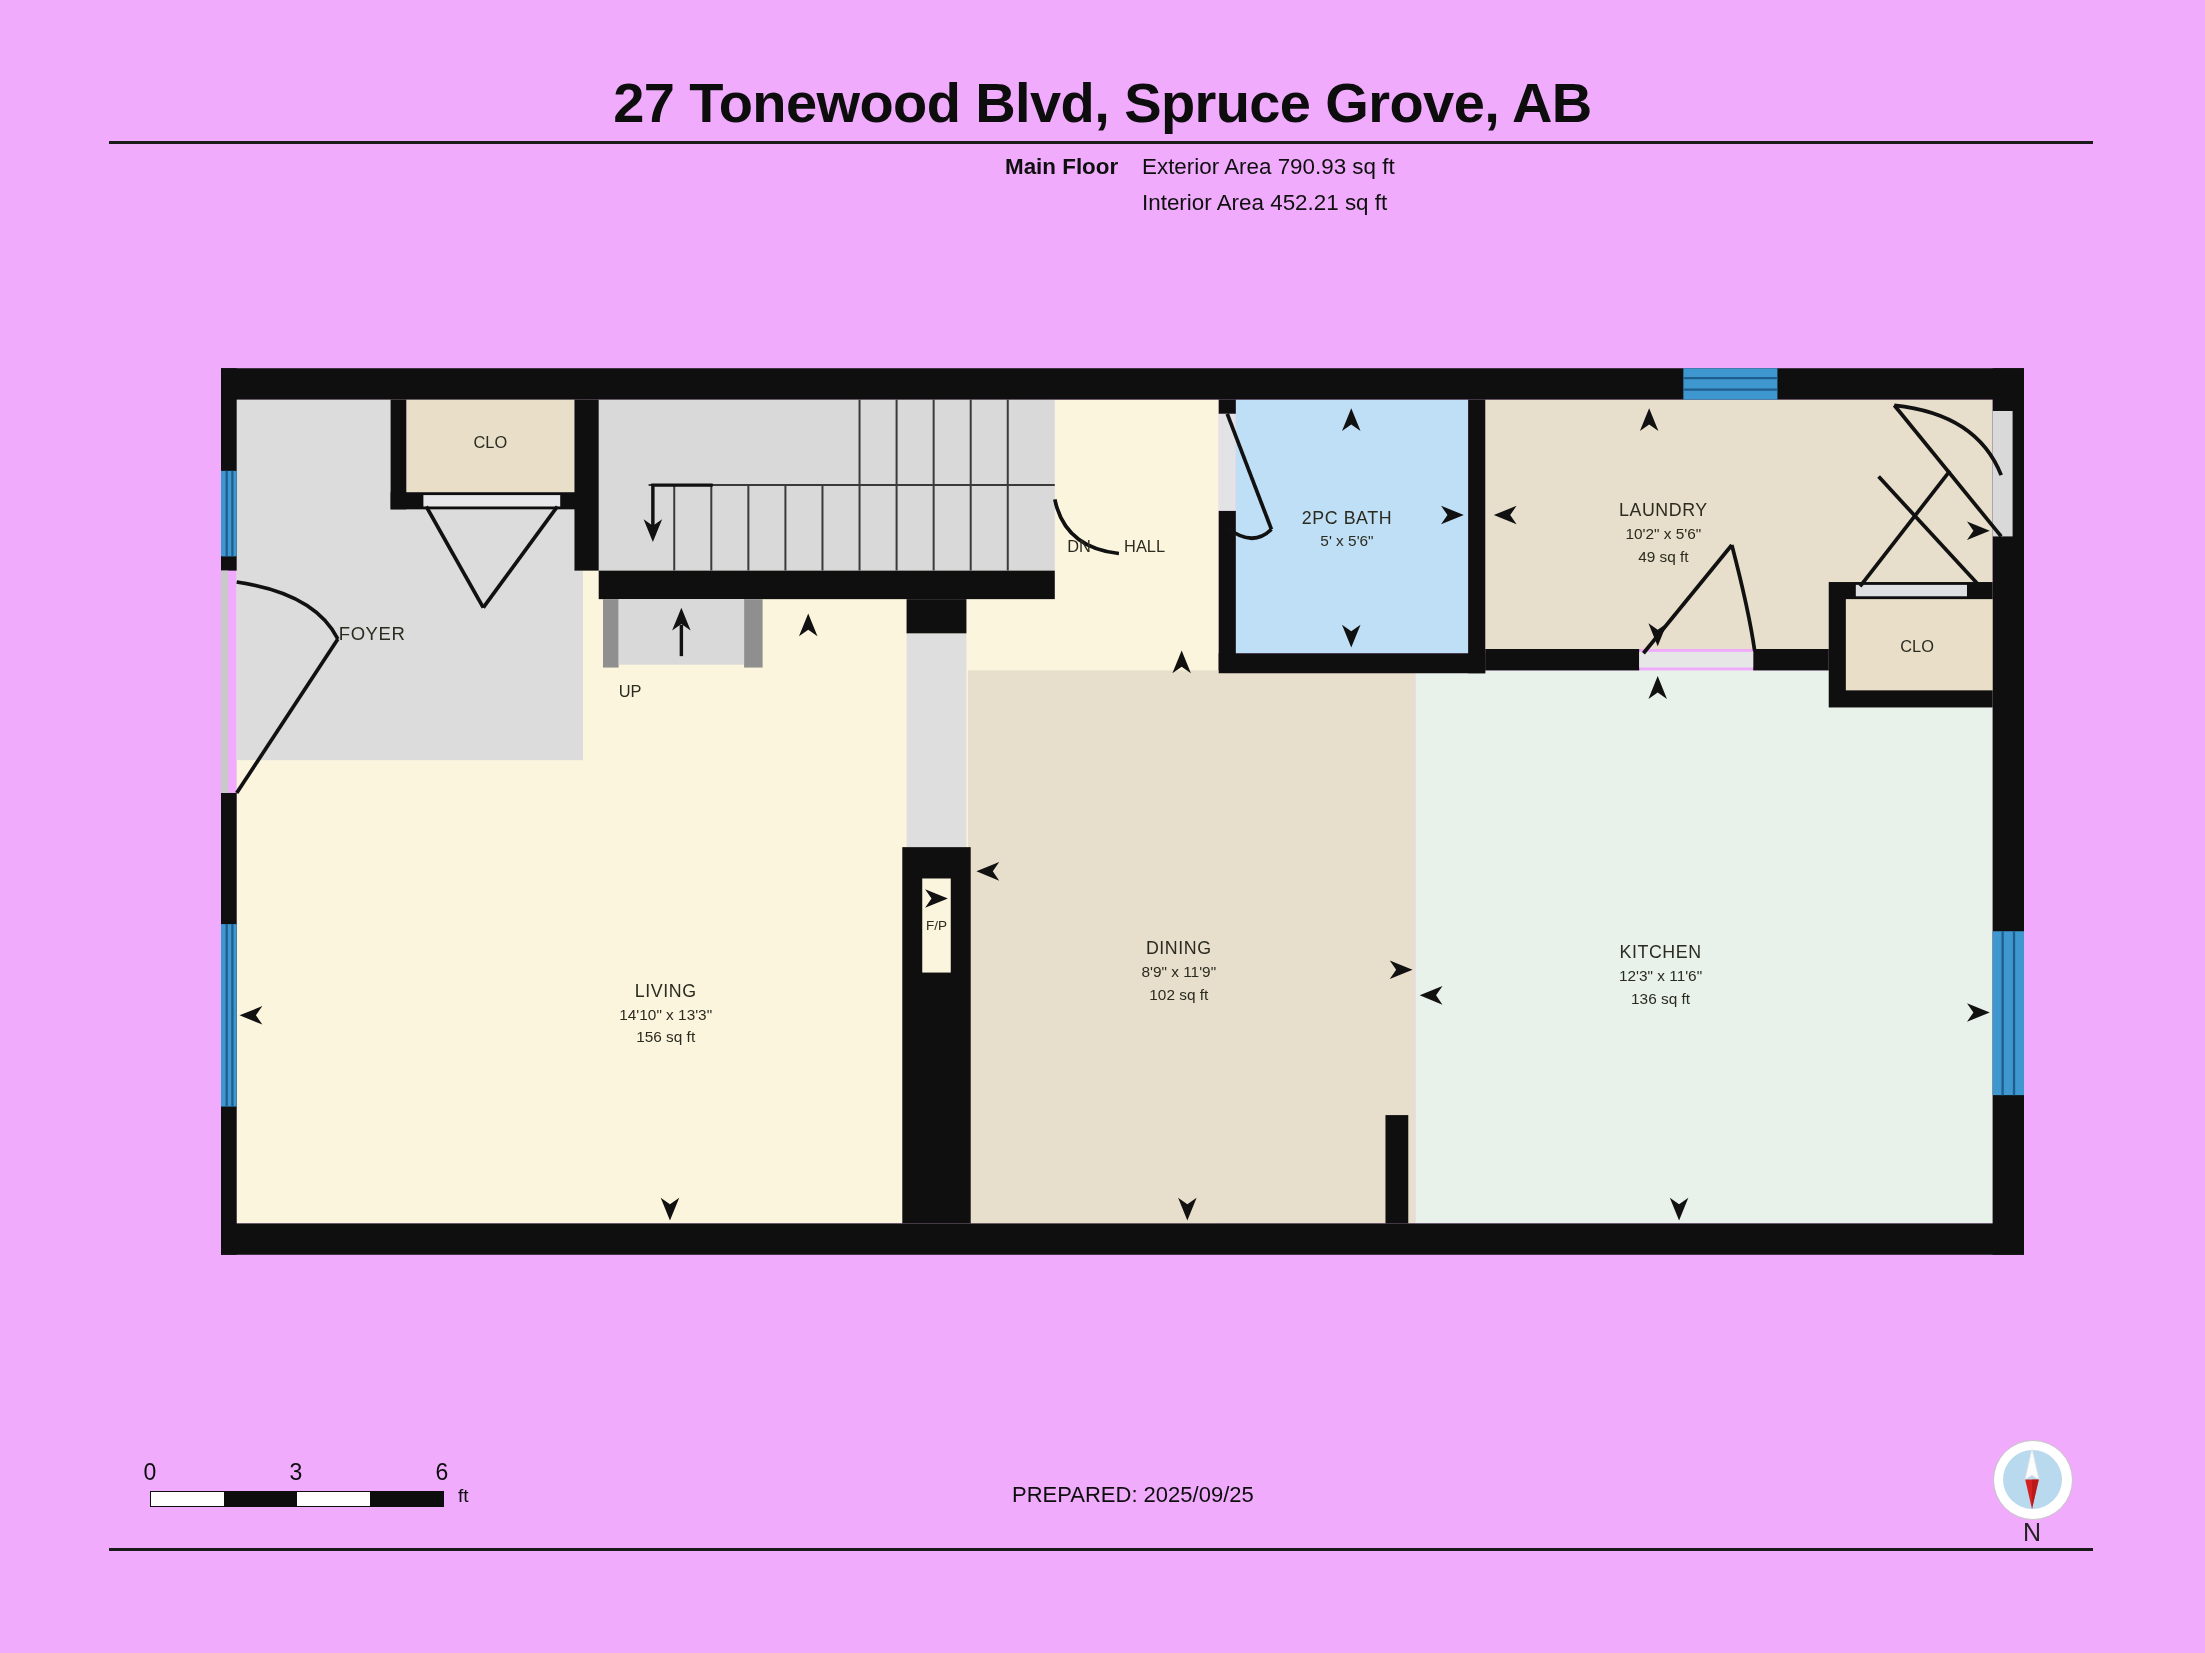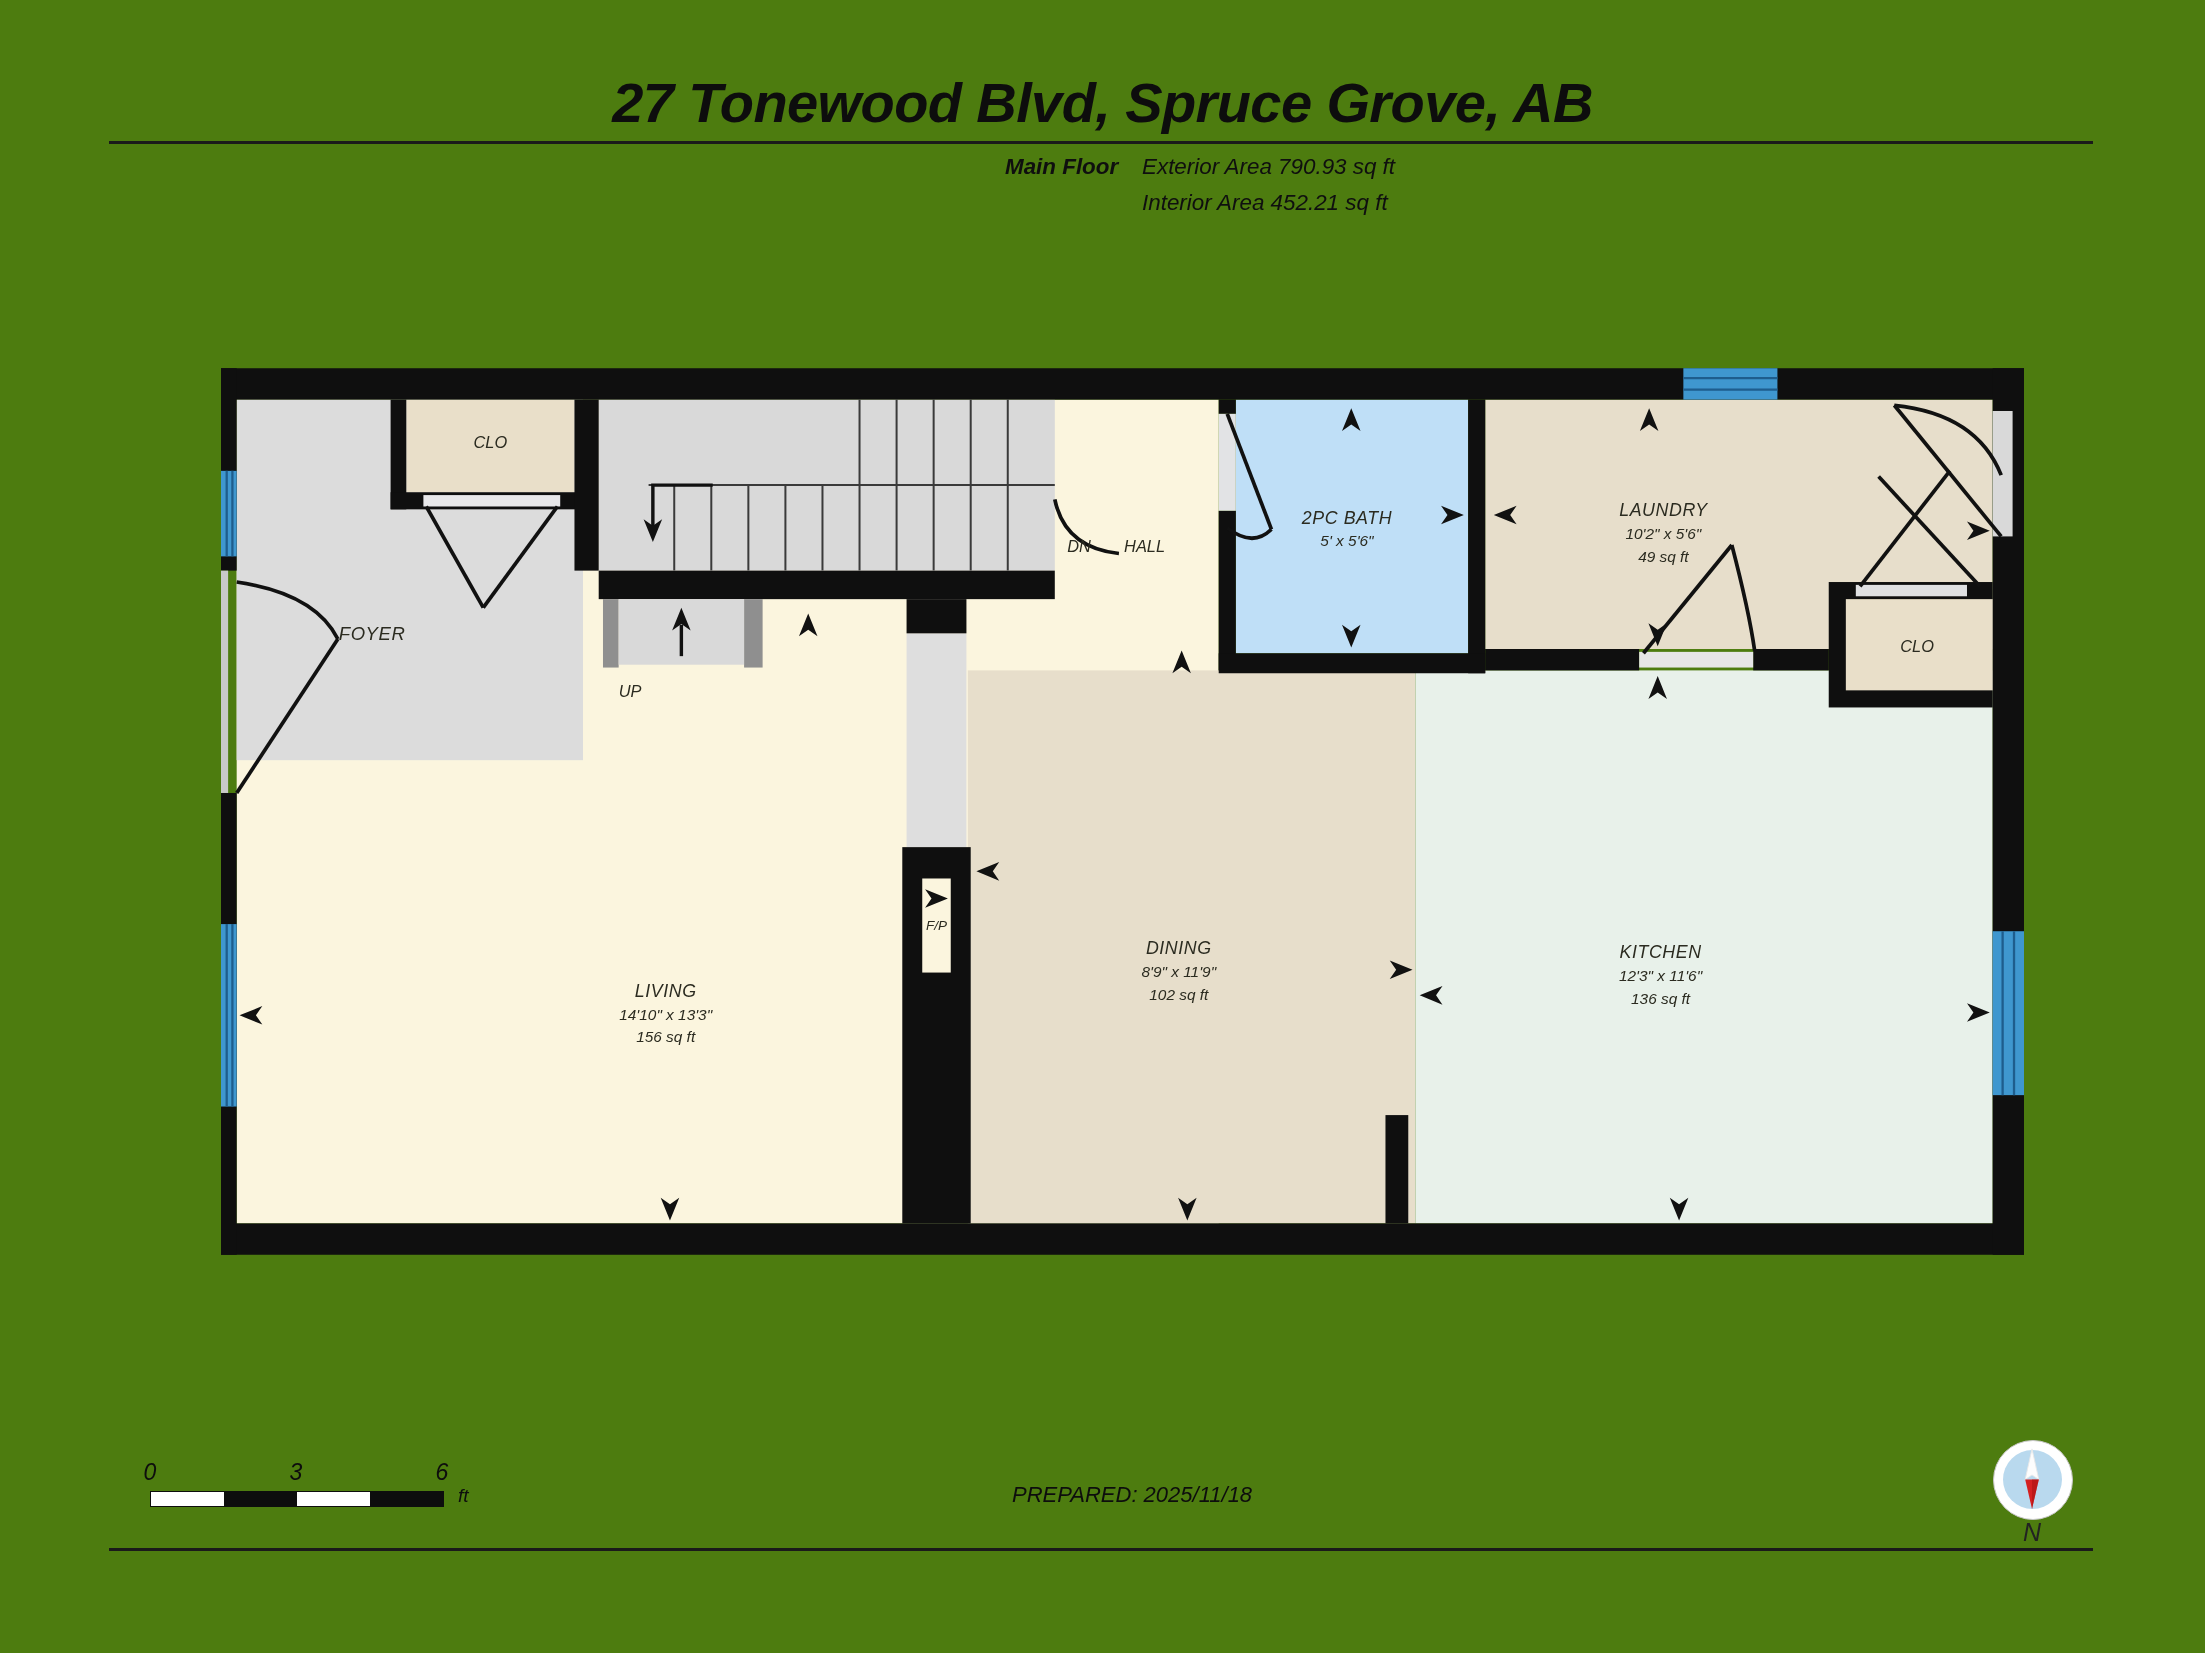--- a/index.html
+++ b/index.html
@@ -1,17 +1,17 @@
 <!DOCTYPE html>
 <html style="font-size:9.2px"><head>
 <meta charset="utf-8">
 <style>
   html,body{margin:0;padding:0;background:#fff;}
-  .page{position:relative;width:2205px;height:1654px;background:#4d7c0f;
-        font-family:"Liberation Sans", sans-serif;color:#111;overflow:hidden;font-style:italic;}
+  .page{position:relative;width:2205px;height:1654px;background:#f0abfc;
+        font-family:"Liberation Sans", sans-serif;color:#111;overflow:hidden;}
   .abs{position:absolute;}
   .title{top:70px;left:0;right:0;text-align:center;font-size:56px;font-weight:bold;
          letter-spacing:-0.6px;color:#0d0d0d;}
   .rule{left:109px;width:1984px;height:2.9px;background:#1a1a1a;}
   .rule.top{top:141px;}
   .rule.bottom{top:1548px;}
   .sub{font-size:22.4px;color:#0f0f0f;white-space:nowrap;}
   .sub.bold{font-weight:bold;}
   .plan-svg{left:221px;top:368px;}
   svg text{font-family:"Liberation Sans", sans-serif;fill:#2b2b20;}
@@ -210,21 +210,21 @@
   <div class="abs scale-num" style="left:296px;">3</div>
   <div class="abs scale-num" style="left:442px;">6</div>
   <div class="abs scale-bar">
     <div class="seg-w"></div>
     <div class="seg-b"></div>
     <div class="seg-w"></div>
     <div class="seg-b"></div>
   </div>
   <div class="abs ft-lab">ft</div>
 
-  <div class="abs prepared">PREPARED: 2025/11/18</div>
+  <div class="abs prepared">PREPARED: 2025/09/25</div>
 
   <div class="abs compass-ring"></div>
   <div class="abs compass-inner"></div>
   <svg class="abs" style="left:2015px;top:1445px;" width="34" height="69" viewBox="0 0 30 60">
     <polygon points="15,3 21,30 15,26 9,30" fill="#fdfdfd" stroke="#e8e8e8" stroke-width="0.8"></polygon>
     <polygon points="9,30 21,30 15,56" fill="#d42020"></polygon>
     <polygon points="15,30 21,30 15,56" fill="#a81212" opacity="0.55"></polygon>
   </svg>
   <div class="abs compass-n">N</div>
 

